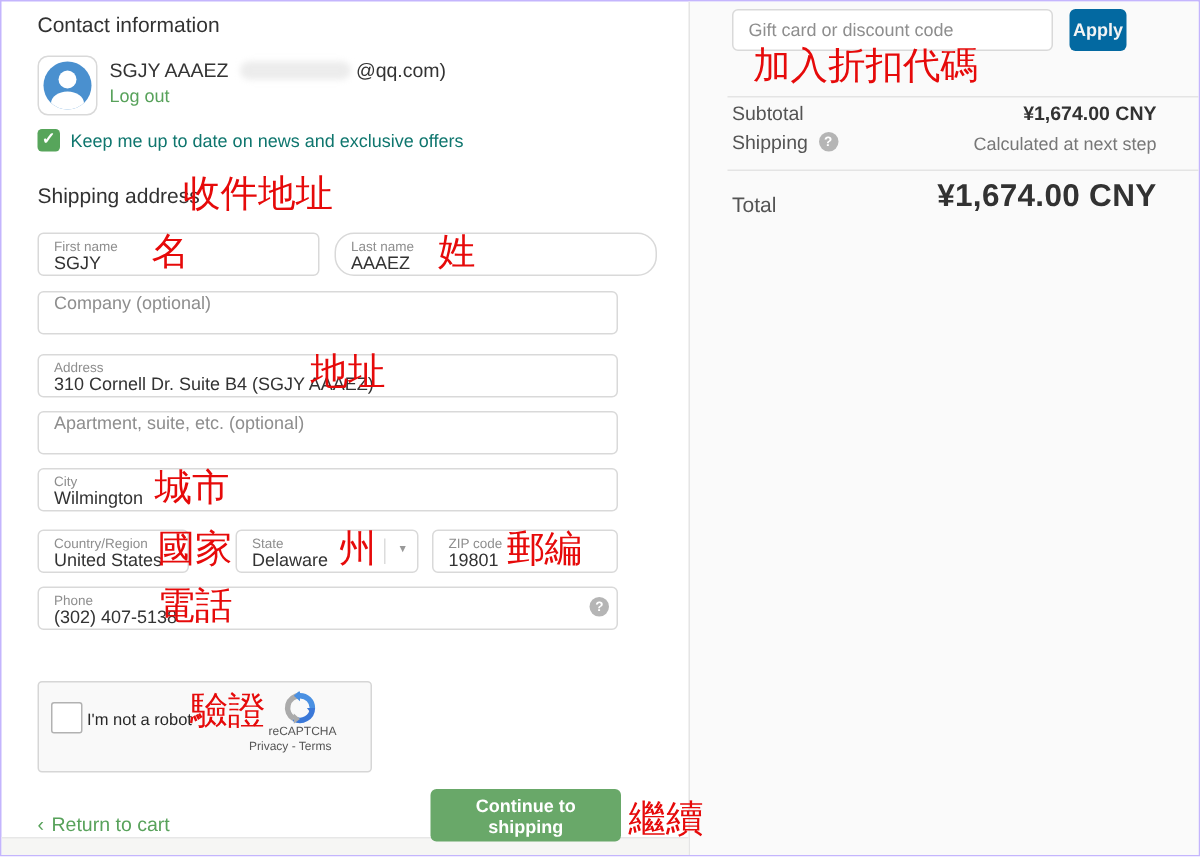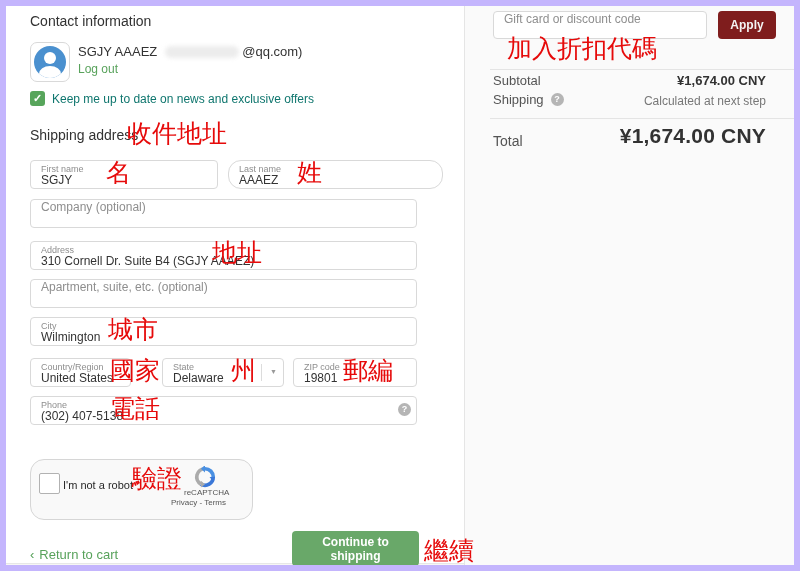--- a/index.html
+++ b/index.html
@@ -1,16 +1,16 @@
 <!DOCTYPE html>
 <html><head>
 <meta charset="utf-8">
 <style>
   html,body{margin:0;padding:0;background:#fff;font-family:"Liberation Sans",sans-serif;}
-  #app{position:relative;width:800px;height:571px;background:#fff;border:6px solid #c4b5fd;
+  #app{position:relative;width:800px;height:571px;background:#fff;border:1px solid #c4b5fd;
        box-sizing:border-box;overflow:hidden;padding-left:16px;}
   .abs{position:absolute;}
 
   
   .main-bottom{position:absolute;left:0;top:557px;width:458px;height:14px;background:#f6f6f4;border-top:1px solid #e7e7e7;}
   .h1{font-size:14px;color:#323232;}
   #contact-heading{left:24px;top:7px;}
   #shipping-heading{left:24px;top:121px;}
 
   .avatar{left:24px;top:36px;width:40px;height:40px;border:1px solid #d9d9d9;border-radius:7px;
@@ -45,40 +45,40 @@
   #f-state{left:156px;top:352px;width:122px;}
   #f-zip{left:287px;top:352px;width:124px;}
   #f-phone{left:24px;top:390px;width:387px;}
   .state-sep{position:absolute;right:21px;top:5px;bottom:5px;width:1px;background:#dcdcdc;}
   .state-chevron{position:absolute;right:6px;top:9px;color:#999;font-size:9px;}
   .qicon{width:13px;height:13px;border-radius:50%;background:#b5b5b5;color:#fff;font-size:9px;
          display:inline-flex;align-items:center;justify-content:center;font-weight:bold;line-height:13px;}
   #phone-q{left:392px;top:397px;}
 
   
-  .recaptcha{left:24px;top:453px;width:221px;height:59px;background:#f9f9f9;border:1px solid #d6d6d6;border-radius:14px;text-align:right;}
+  .recaptcha{left:24px;top:453px;width:221px;height:59px;background:#f9f9f9;border:1px solid #d6d6d6;border-radius:3px;text-align:right;}
   .rc-box{position:absolute;left:8px;top:13px;width:19px;height:19px;background:#fff;border:1px solid #b2b2b2;border-radius:2px;cursor:pointer;}
   .rc-label{position:absolute;left:32px;top:19px;font-size:11px;color:#282828;}
   .rc-logo{position:absolute;left:163px;top:6px;}
   .rc-brand{position:absolute;left:153px;top:28px;font-size:8px;color:#555;}
   .rc-links{position:absolute;left:140px;top:38px;font-size:8px;color:#555;cursor:pointer;}
 
   
   .return-link{left:24px;top:541px;font-size:13px;color:#58a25b;cursor:pointer;}
   .return-link .chev{margin-right:5px;font-size:13px;}
   .continue-btn{left:286px;top:525px;width:127px;height:35px;background:#69a869;border:none;border-radius:4px;
                 color:#fff;font-size:12px;font-weight:bold;display:flex;align-items:center;justify-content:center;cursor:pointer;}
 
   
   .sidebar{position:absolute;left:458px;top:0;width:342px;height:571px;background:#fafafa;
            border-left:1px solid #e5e5e5;box-sizing:border-box;}
   .gift-input{left:487px;top:5px;width:214px;height:28px;background:#fff;border:1px solid #d9d9d9;border-radius:4px;
-              box-sizing:border-box;display:flex;align-items:flex-start;padding:0 10px;cursor:text;}
+              box-sizing:border-box;display:flex;align-items:center;padding:0 10px;cursor:text;}
   .gift-input .phtext{font-size:12px;color:#8e8e8e;}
-  .apply-btn{left:712px;top:5px;width:58px;height:28px;background:#7f1d1d;border:none;border-radius:4px;
+  .apply-btn{left:712px;top:5px;width:38px;height:28px;background:#0369a1;border:none;border-radius:4px;
              color:#f4f4f4;font-size:12px;font-weight:bold;display:flex;align-items:center;justify-content:center;}
   .sb-div{position:absolute;left:484px;width:316px;height:1px;background:#e4e4e4;}
   #sb-div1{top:63px;} #sb-div2{top:112px;}
   .sb-label{font-size:13px;color:#545454;}
   .sb-val{font-size:13px;color:#323232;font-weight:600;}
   #subtotal-label{left:487px;top:67px;} #subtotal-value{right:28px;top:67px;}
   #shipping-label-row{left:487px;top:86px;display:flex;align-items:center;gap:7px;}
   #shipping-value{right:28px;top:88px;font-size:12px;color:#777;}
   #total-label{left:487px;top:127px;font-size:14px;color:#545454;}
   #total-value{right:28px;top:118px;font-size:21px;color:#323232;font-weight:600;letter-spacing:.2px;}

